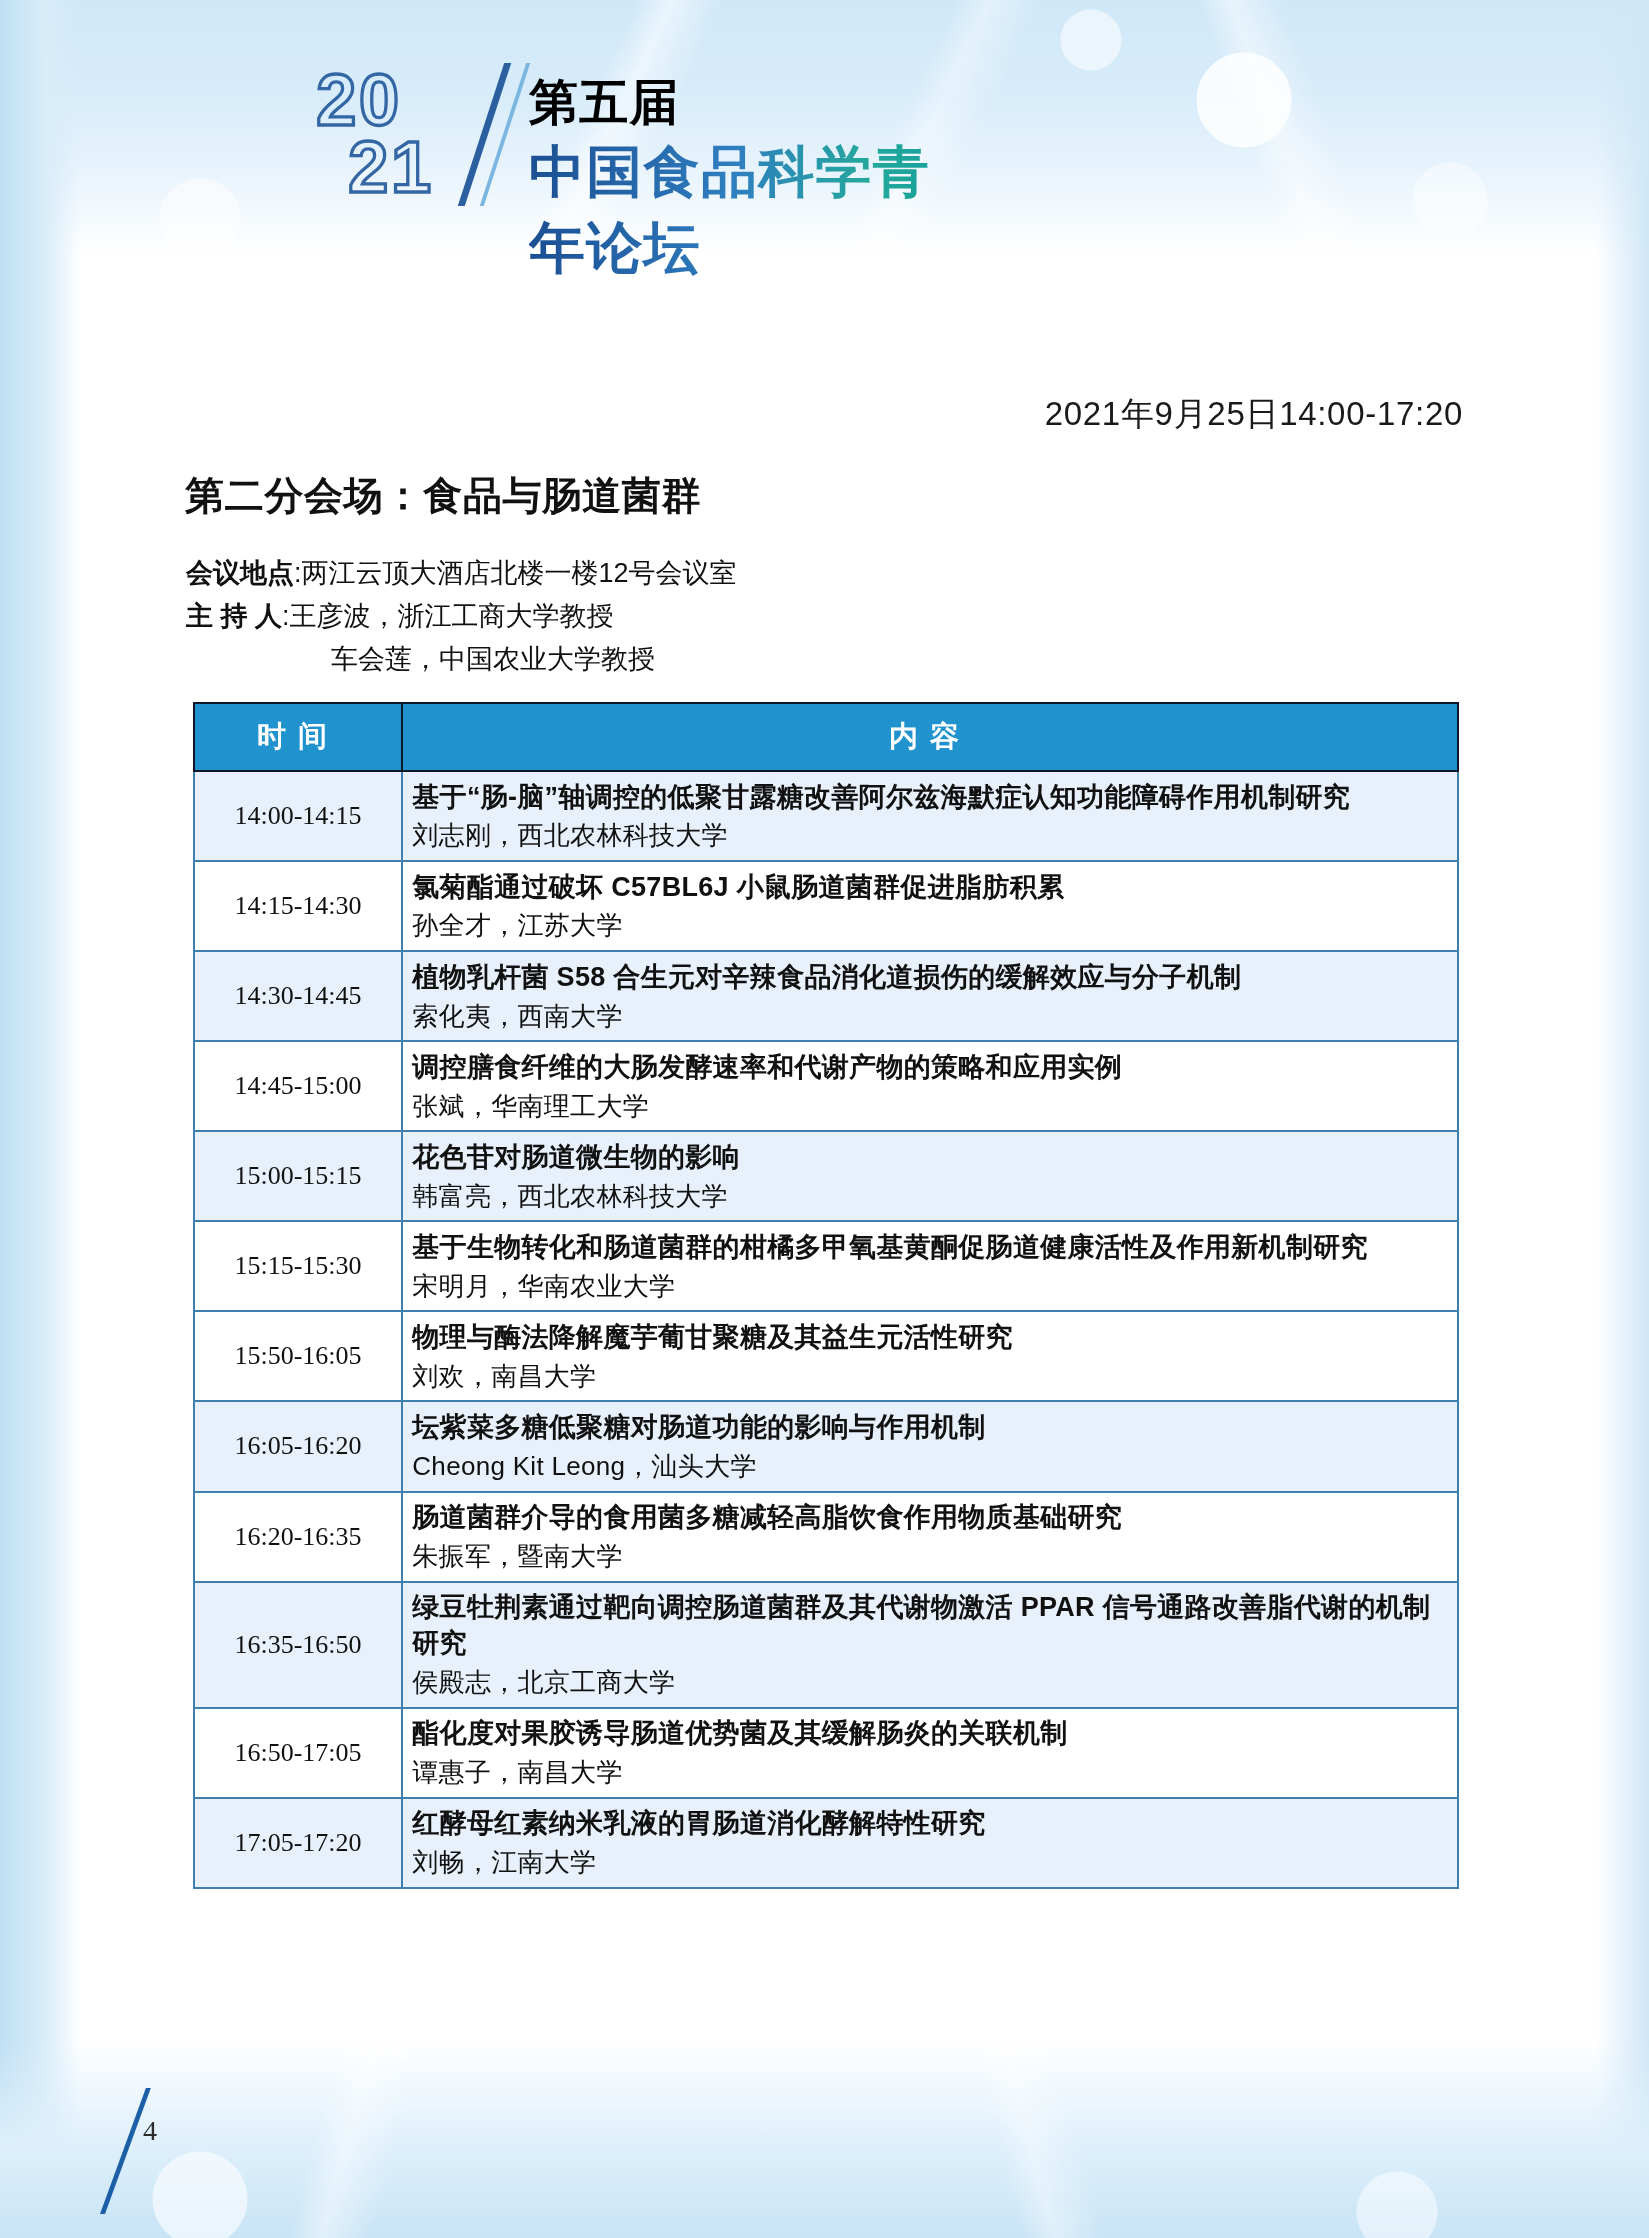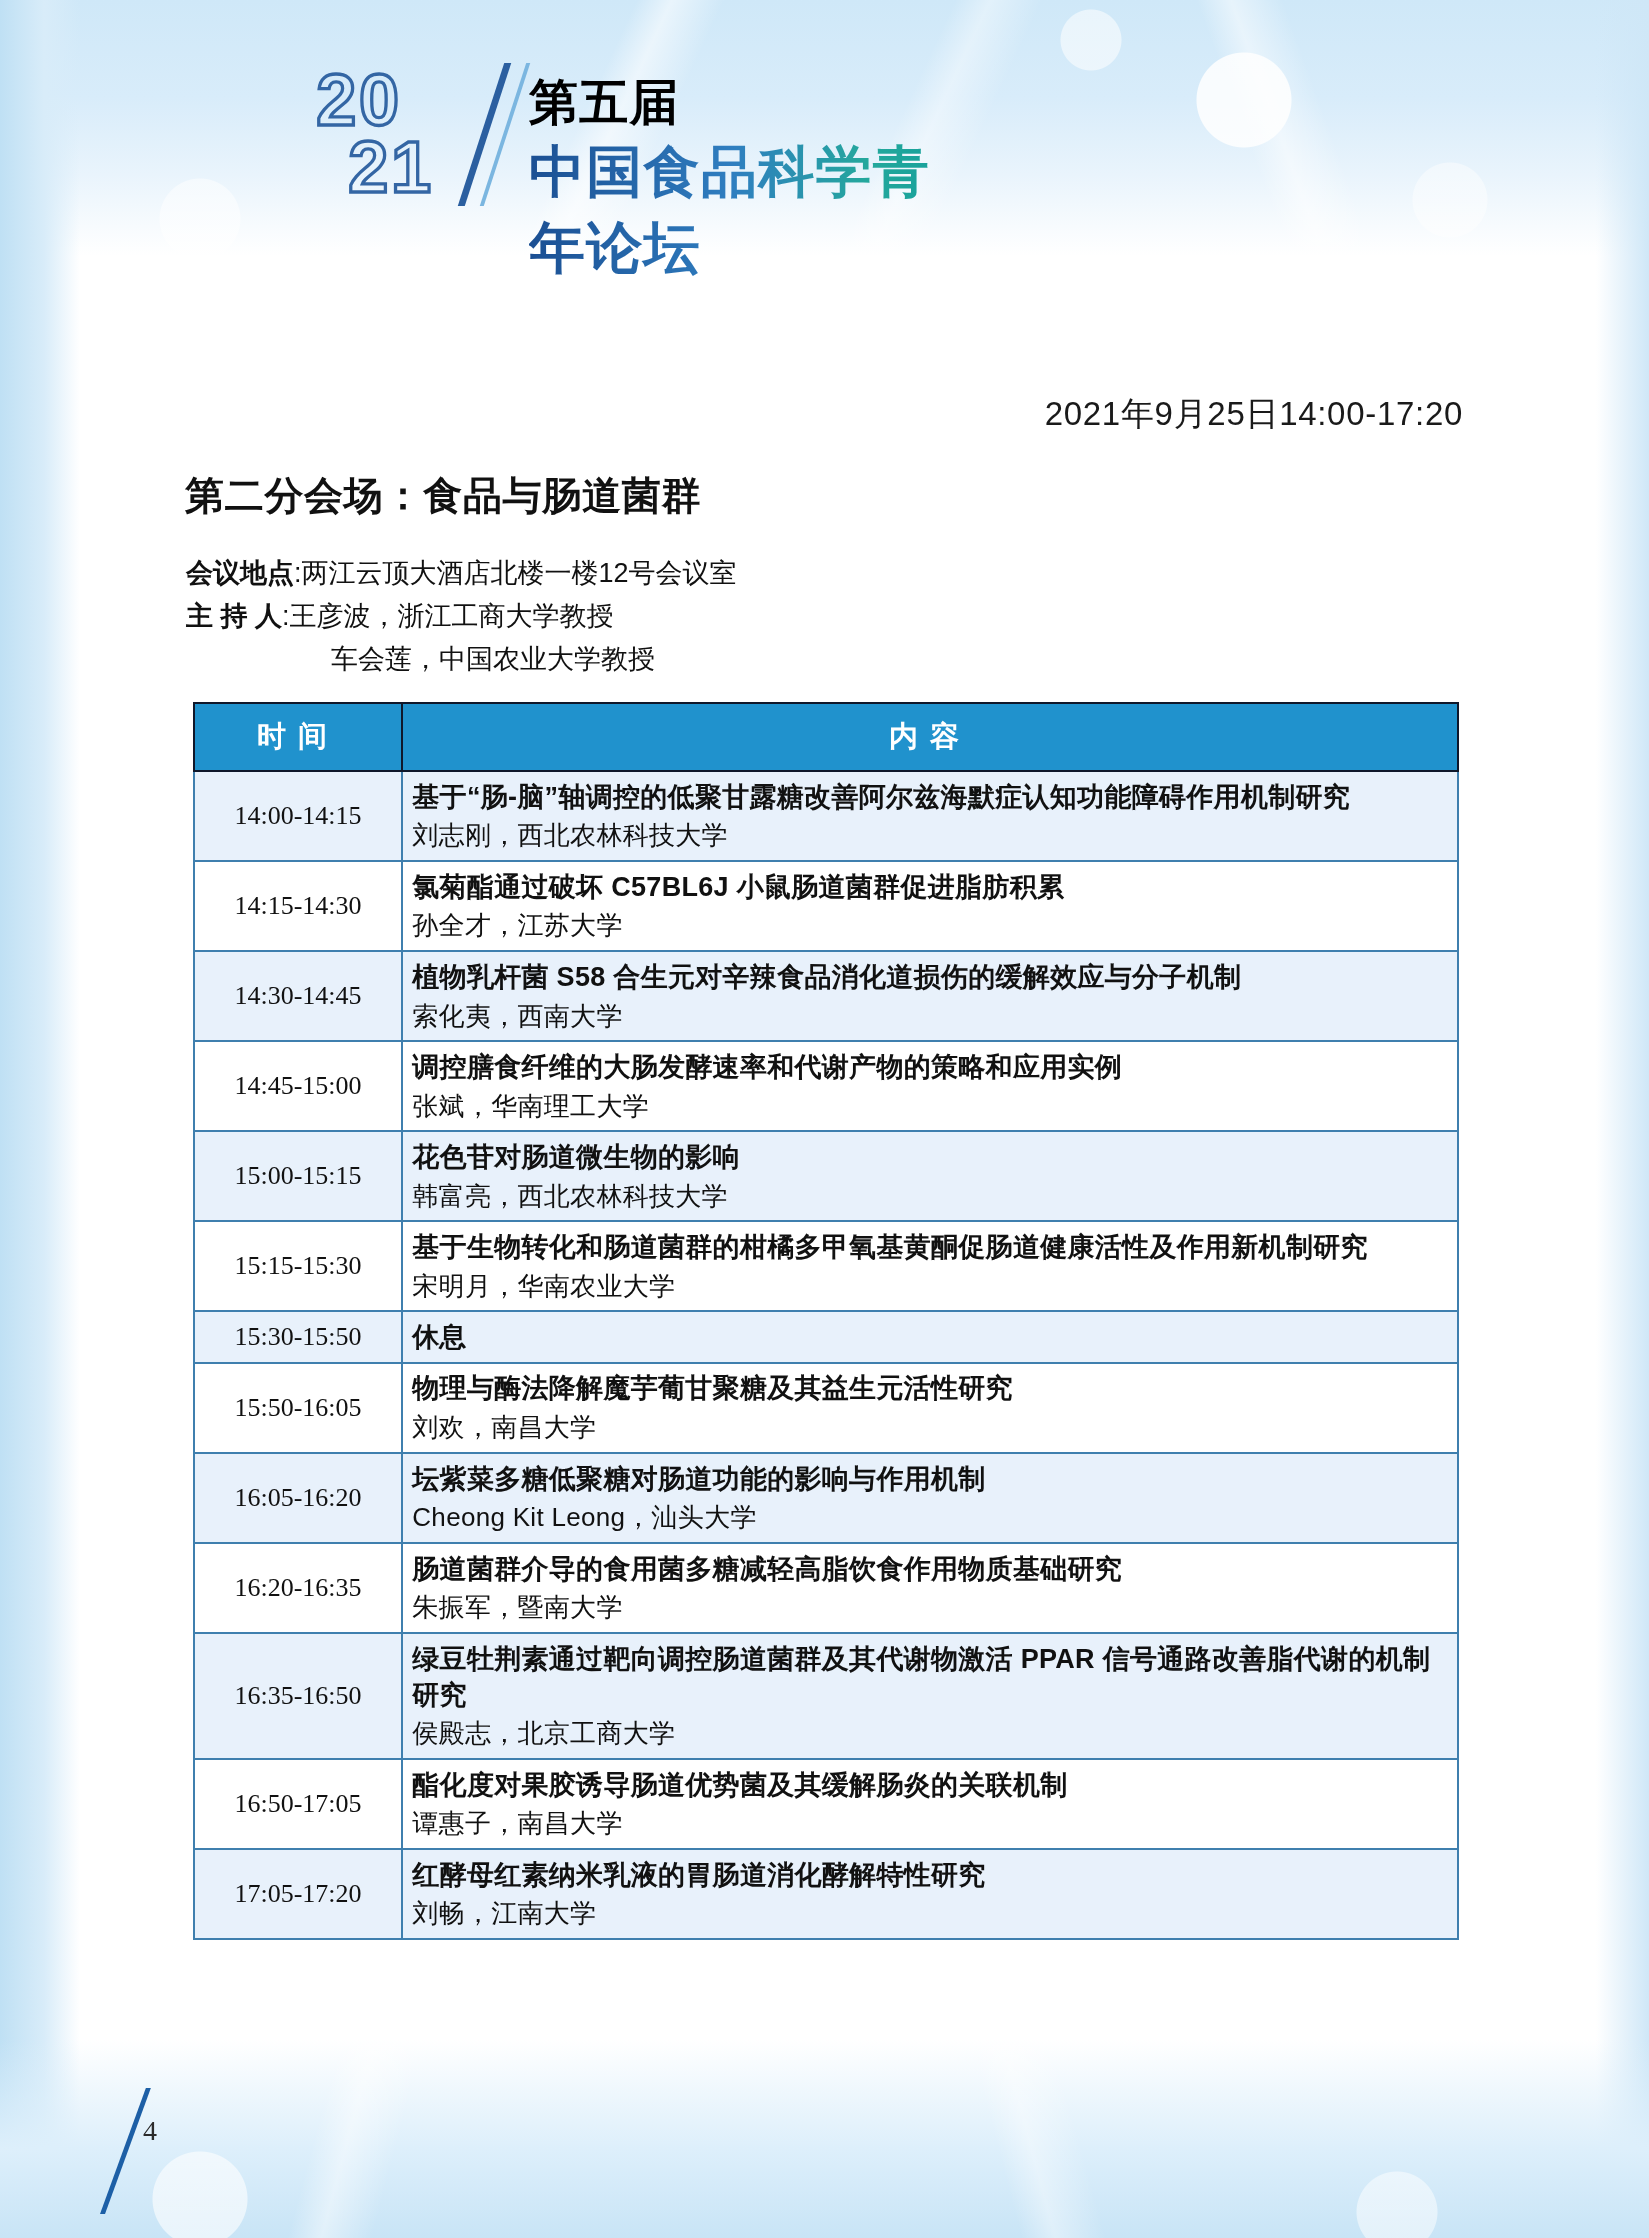--- a/index.html
+++ b/index.html
@@ -352,26 +352,20 @@
           <span class="speaker">韩富亮，西北农林科技大学</span>
         </td>
       </tr>
       <tr class="plain">
         <td class="time">15:15-15:30</td>
         <td>
           <span class="topic">基于生物转化和肠道菌群的柑橘多甲氧基黄酮促肠道健康活性及作用新机制研究</span>
           <span class="speaker">宋明月，华南农业大学</span>
         </td>
       </tr>
-      <tr class="alt">
-        <td class="time">15:30-15:50</td>
-        <td>
-          <span class="break-cell">休息</span>
-        </td>
-      </tr>
       <tr class="plain">
         <td class="time">15:50-16:05</td>
         <td>
           <span class="topic">物理与酶法降解魔芋葡甘聚糖及其益生元活性研究</span>
           <span class="speaker">刘欢，南昌大学</span>
         </td>
       </tr>
       <tr class="alt">
         <td class="time">16:05-16:20</td>
         <td>

